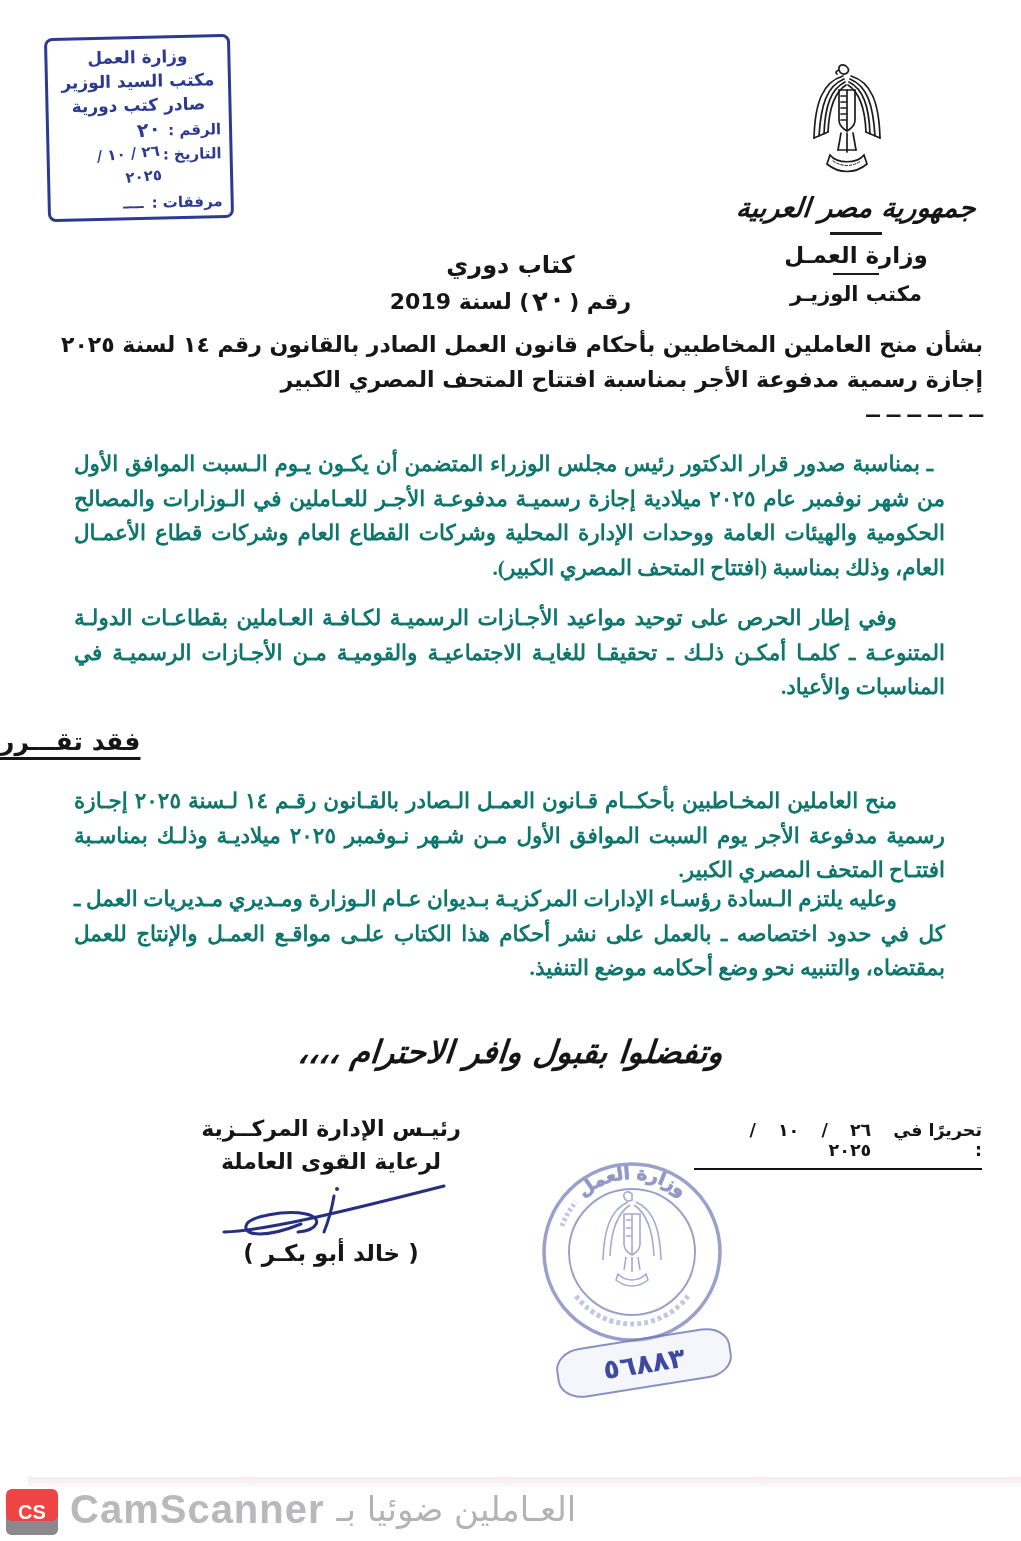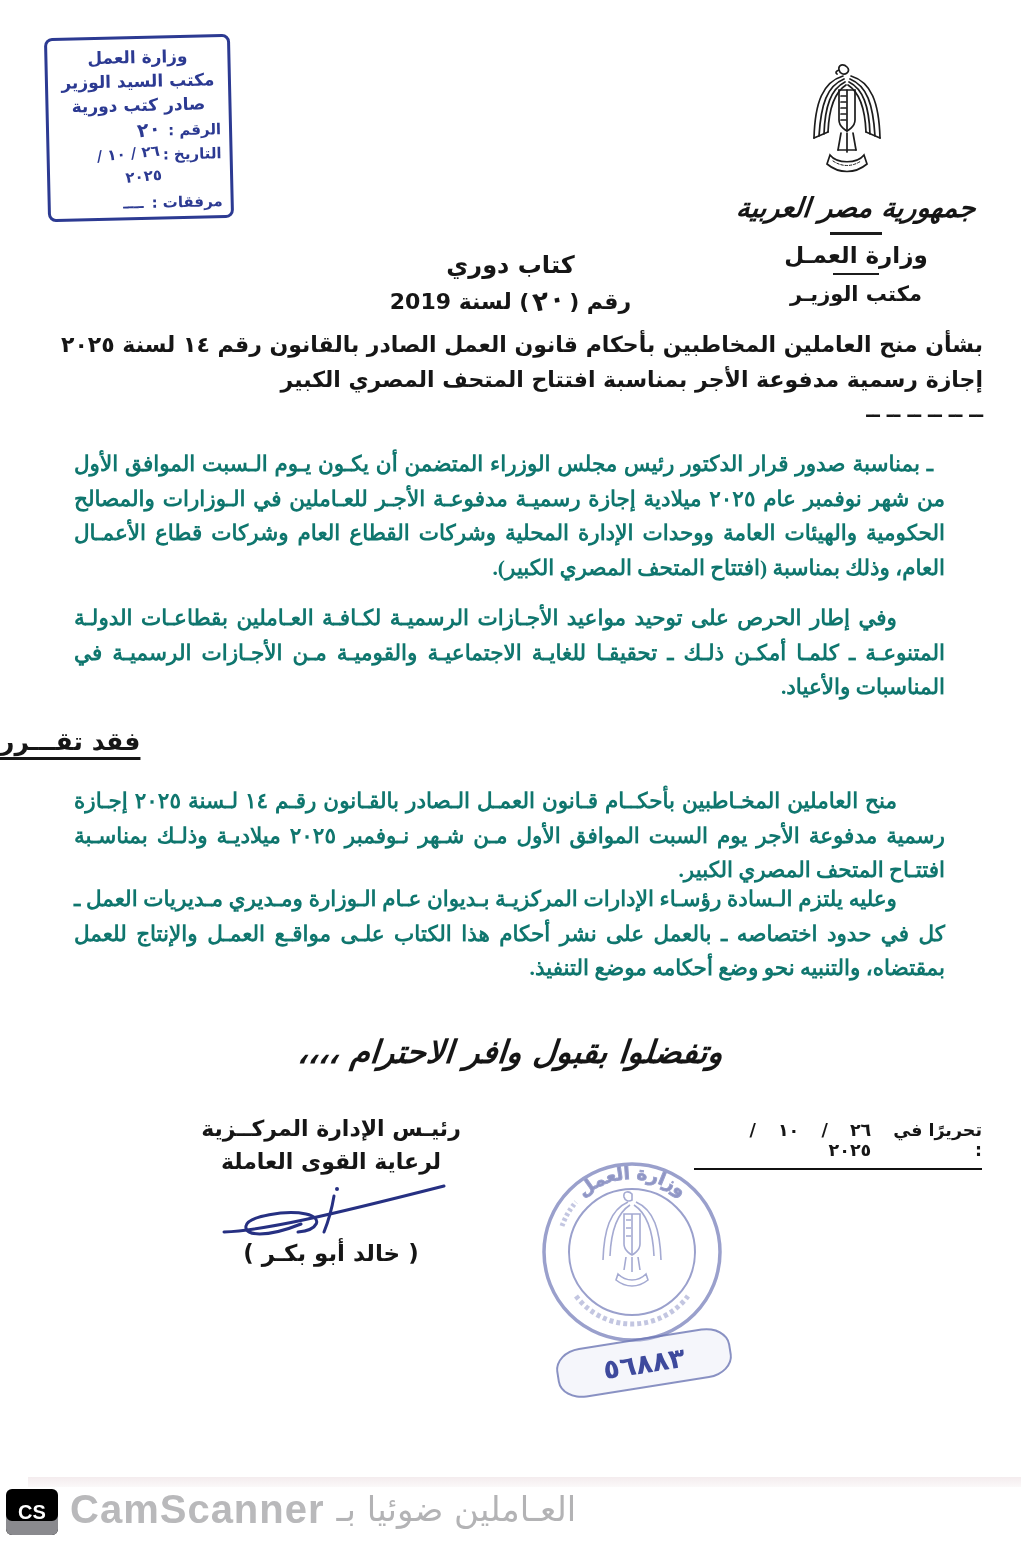--- a/index.html
+++ b/index.html
@@ -102,21 +102,21 @@
     display:flex;align-items:center;justify-content:center;
     background:rgba(214,218,238,0.25);
   }
 
   
   .wm-band{position:absolute;left:28px;right:0;top:1477px;height:10px;
     background:linear-gradient(#f4ecee,#fbf9f9);}
   .watermark{position:absolute;left:6px;top:1489px;display:flex;align-items:flex-start;gap:12px;
     font-family:"Liberation Sans", sans-serif;}
   .cs-badge{
-    width:52px;height:46px;border-radius:6px;background:#000000;
+    width:52px;height:46px;border-radius:6px;background:#ef4444;
     display:flex;align-items:center;justify-content:center;
     color:#fff;font-size:20px;font-weight:bold;
     box-shadow:inset 0 -14px 0 #8a8a8e;
   }
   .wm-brand{font-size:40px;font-weight:bold;color:#b9b9bb;letter-spacing:1px;line-height:40px;}
   .wm-ar{direction:rtl;font-family:"DejaVu Sans", sans-serif;font-size:34px;color:#b3b3b5;line-height:40px;margin-right:30px;}
 </style>
 </head>
 <body>
 

